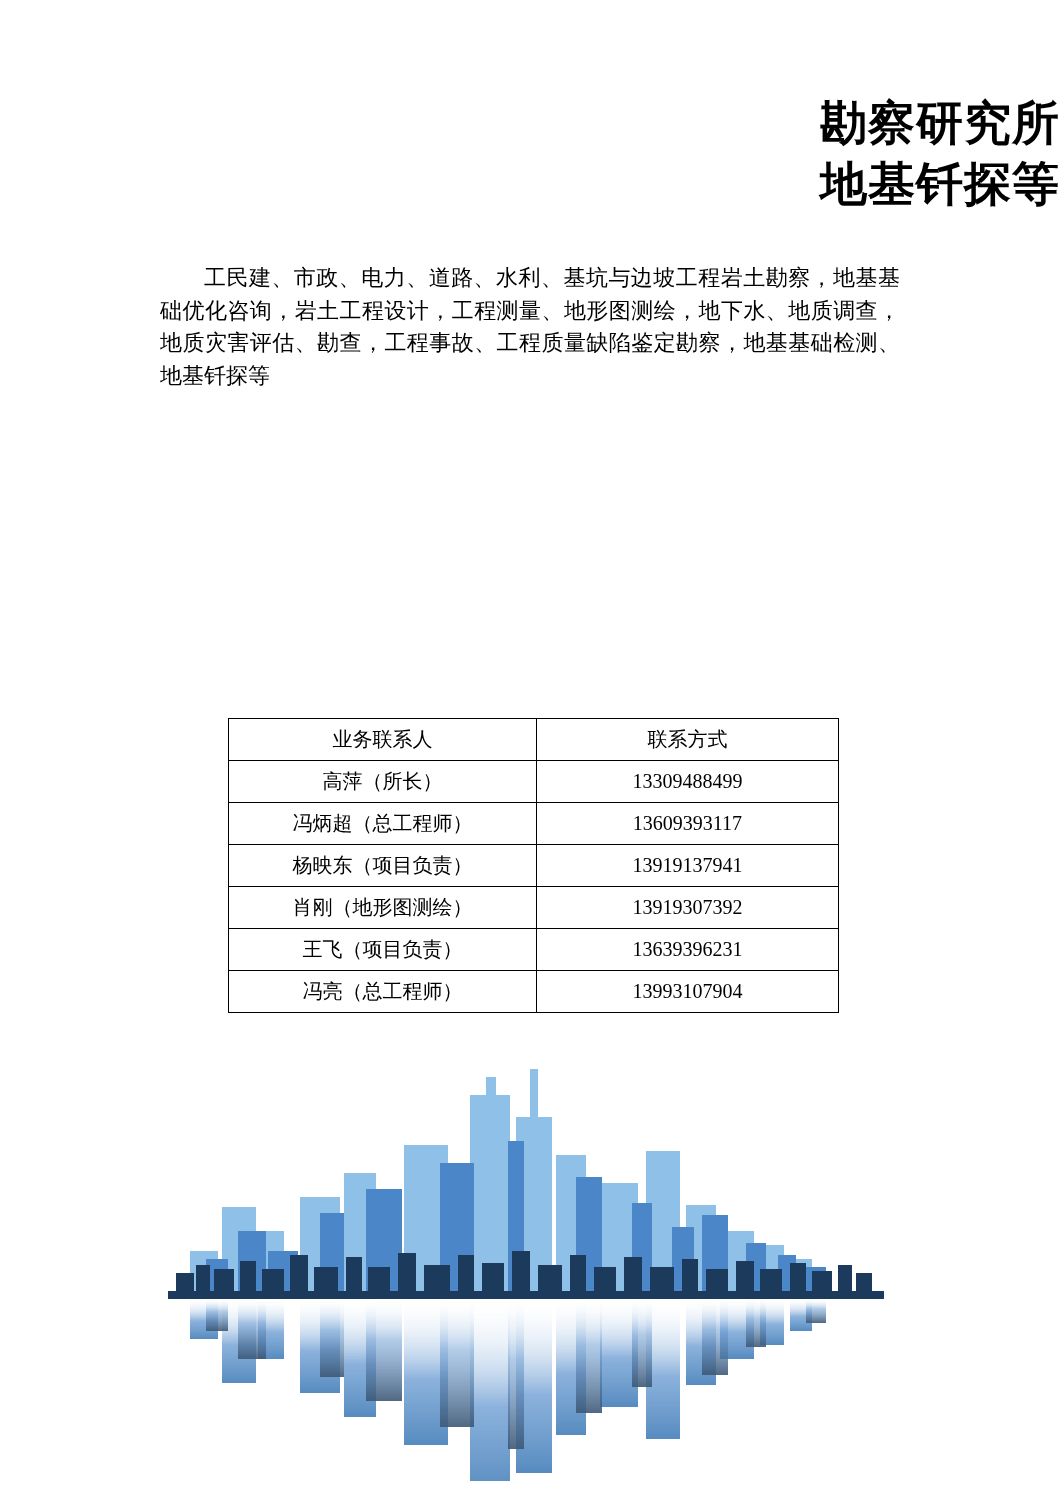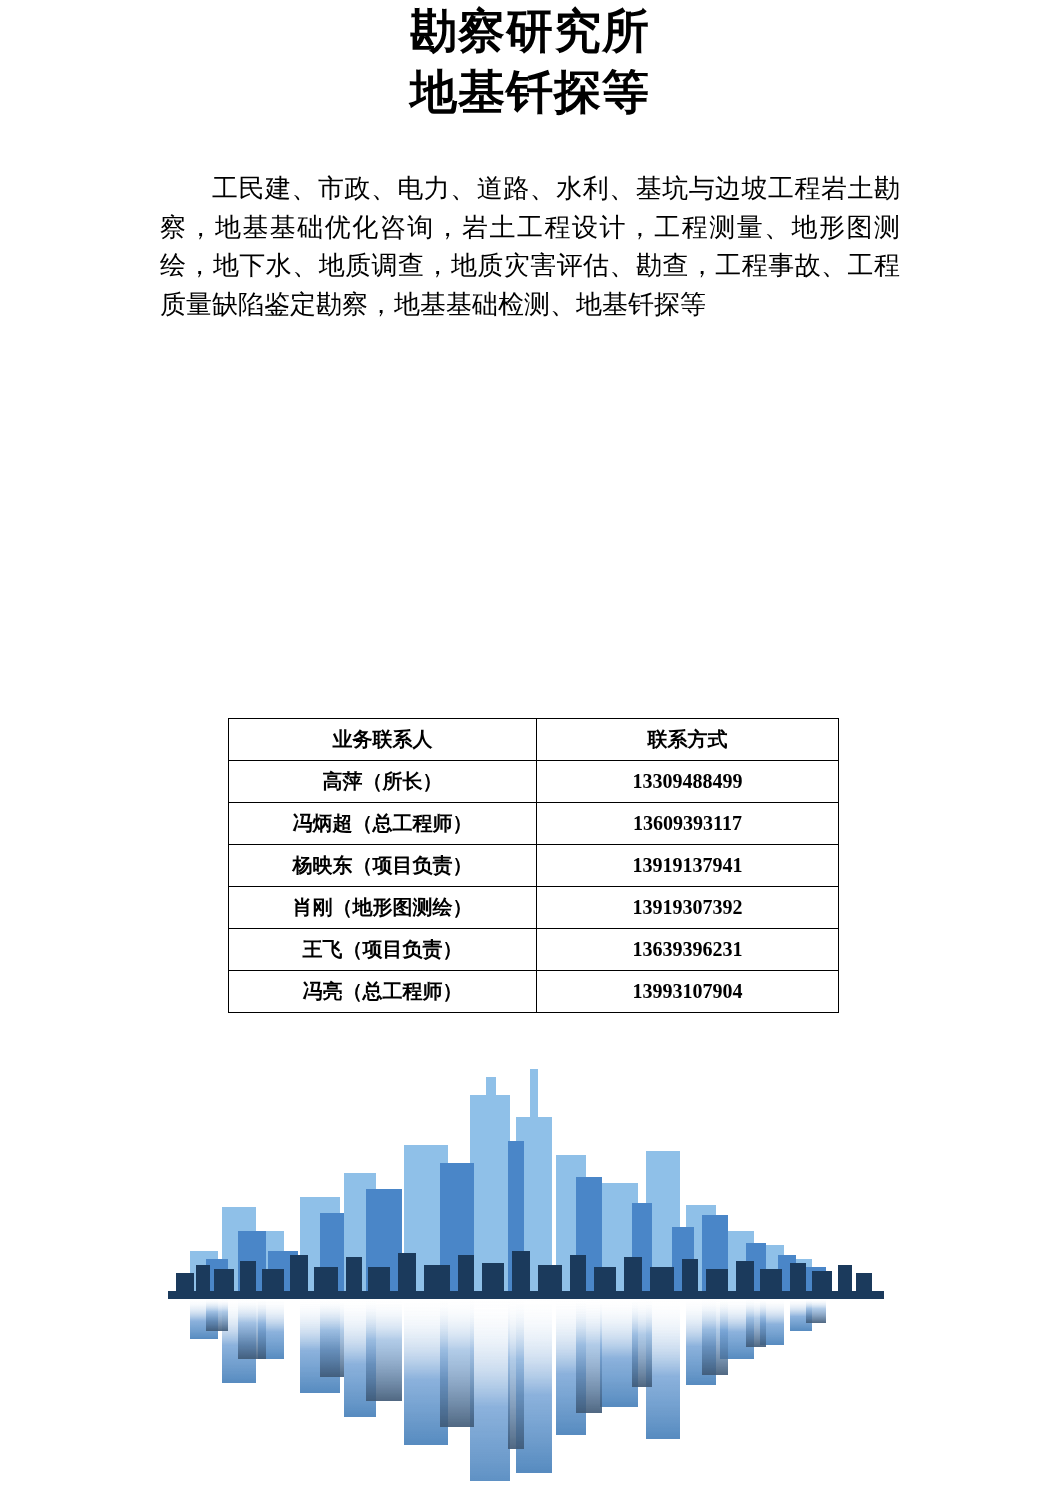--- a/index.html
+++ b/index.html
@@ -15,33 +15,34 @@
     color: #000000;
     overflow: hidden;
   }
   .page {
     width: 1060px;
     height: 1500px;
     position: relative;
     box-sizing: border-box;
   }
   .title-block {
-    text-align: center;
+    padding-top: 92px;
+    text-align: right;
   }
   .title-line {
     font-size: 47px;
     font-weight: bold;
     line-height: 1.30;
     letter-spacing: 1px;
     font-family: "Liberation Sans", "DejaVu Sans", sans-serif;
   }
   .body-block {
     margin: 48px auto 6px auto;
     width: 740px;
-    font-size: 26px;
+    font-size: 22px;
     line-height: 1.48;
     text-align: justify;
     text-justify: inter-ideograph;
     letter-spacing: 0px;
   }
   .body-block p {
     margin: 0;
     text-indent: 2em;
   }
   .table-wrap {
@@ -54,21 +55,21 @@
     border-collapse: collapse;
     width: 610px;
     table-layout: fixed;
   }
   table.contacts td, table.contacts th {
     border: 1px solid #000000;
     height: 41px;
     text-align: center;
     vertical-align: middle;
     font-size: 20px;
-    font-weight: bold;
+    font-weight: normal;
     padding: 0 16px;
     font-family: "Liberation Serif", "DejaVu Serif", serif;
   }
   table.contacts col.c1 { width: 308px; }
   table.contacts col.c2 { width: 302px; }
   .skyline {
     position: absolute;
     left: 0;
     top: 1055px;
     width: 1060px;

